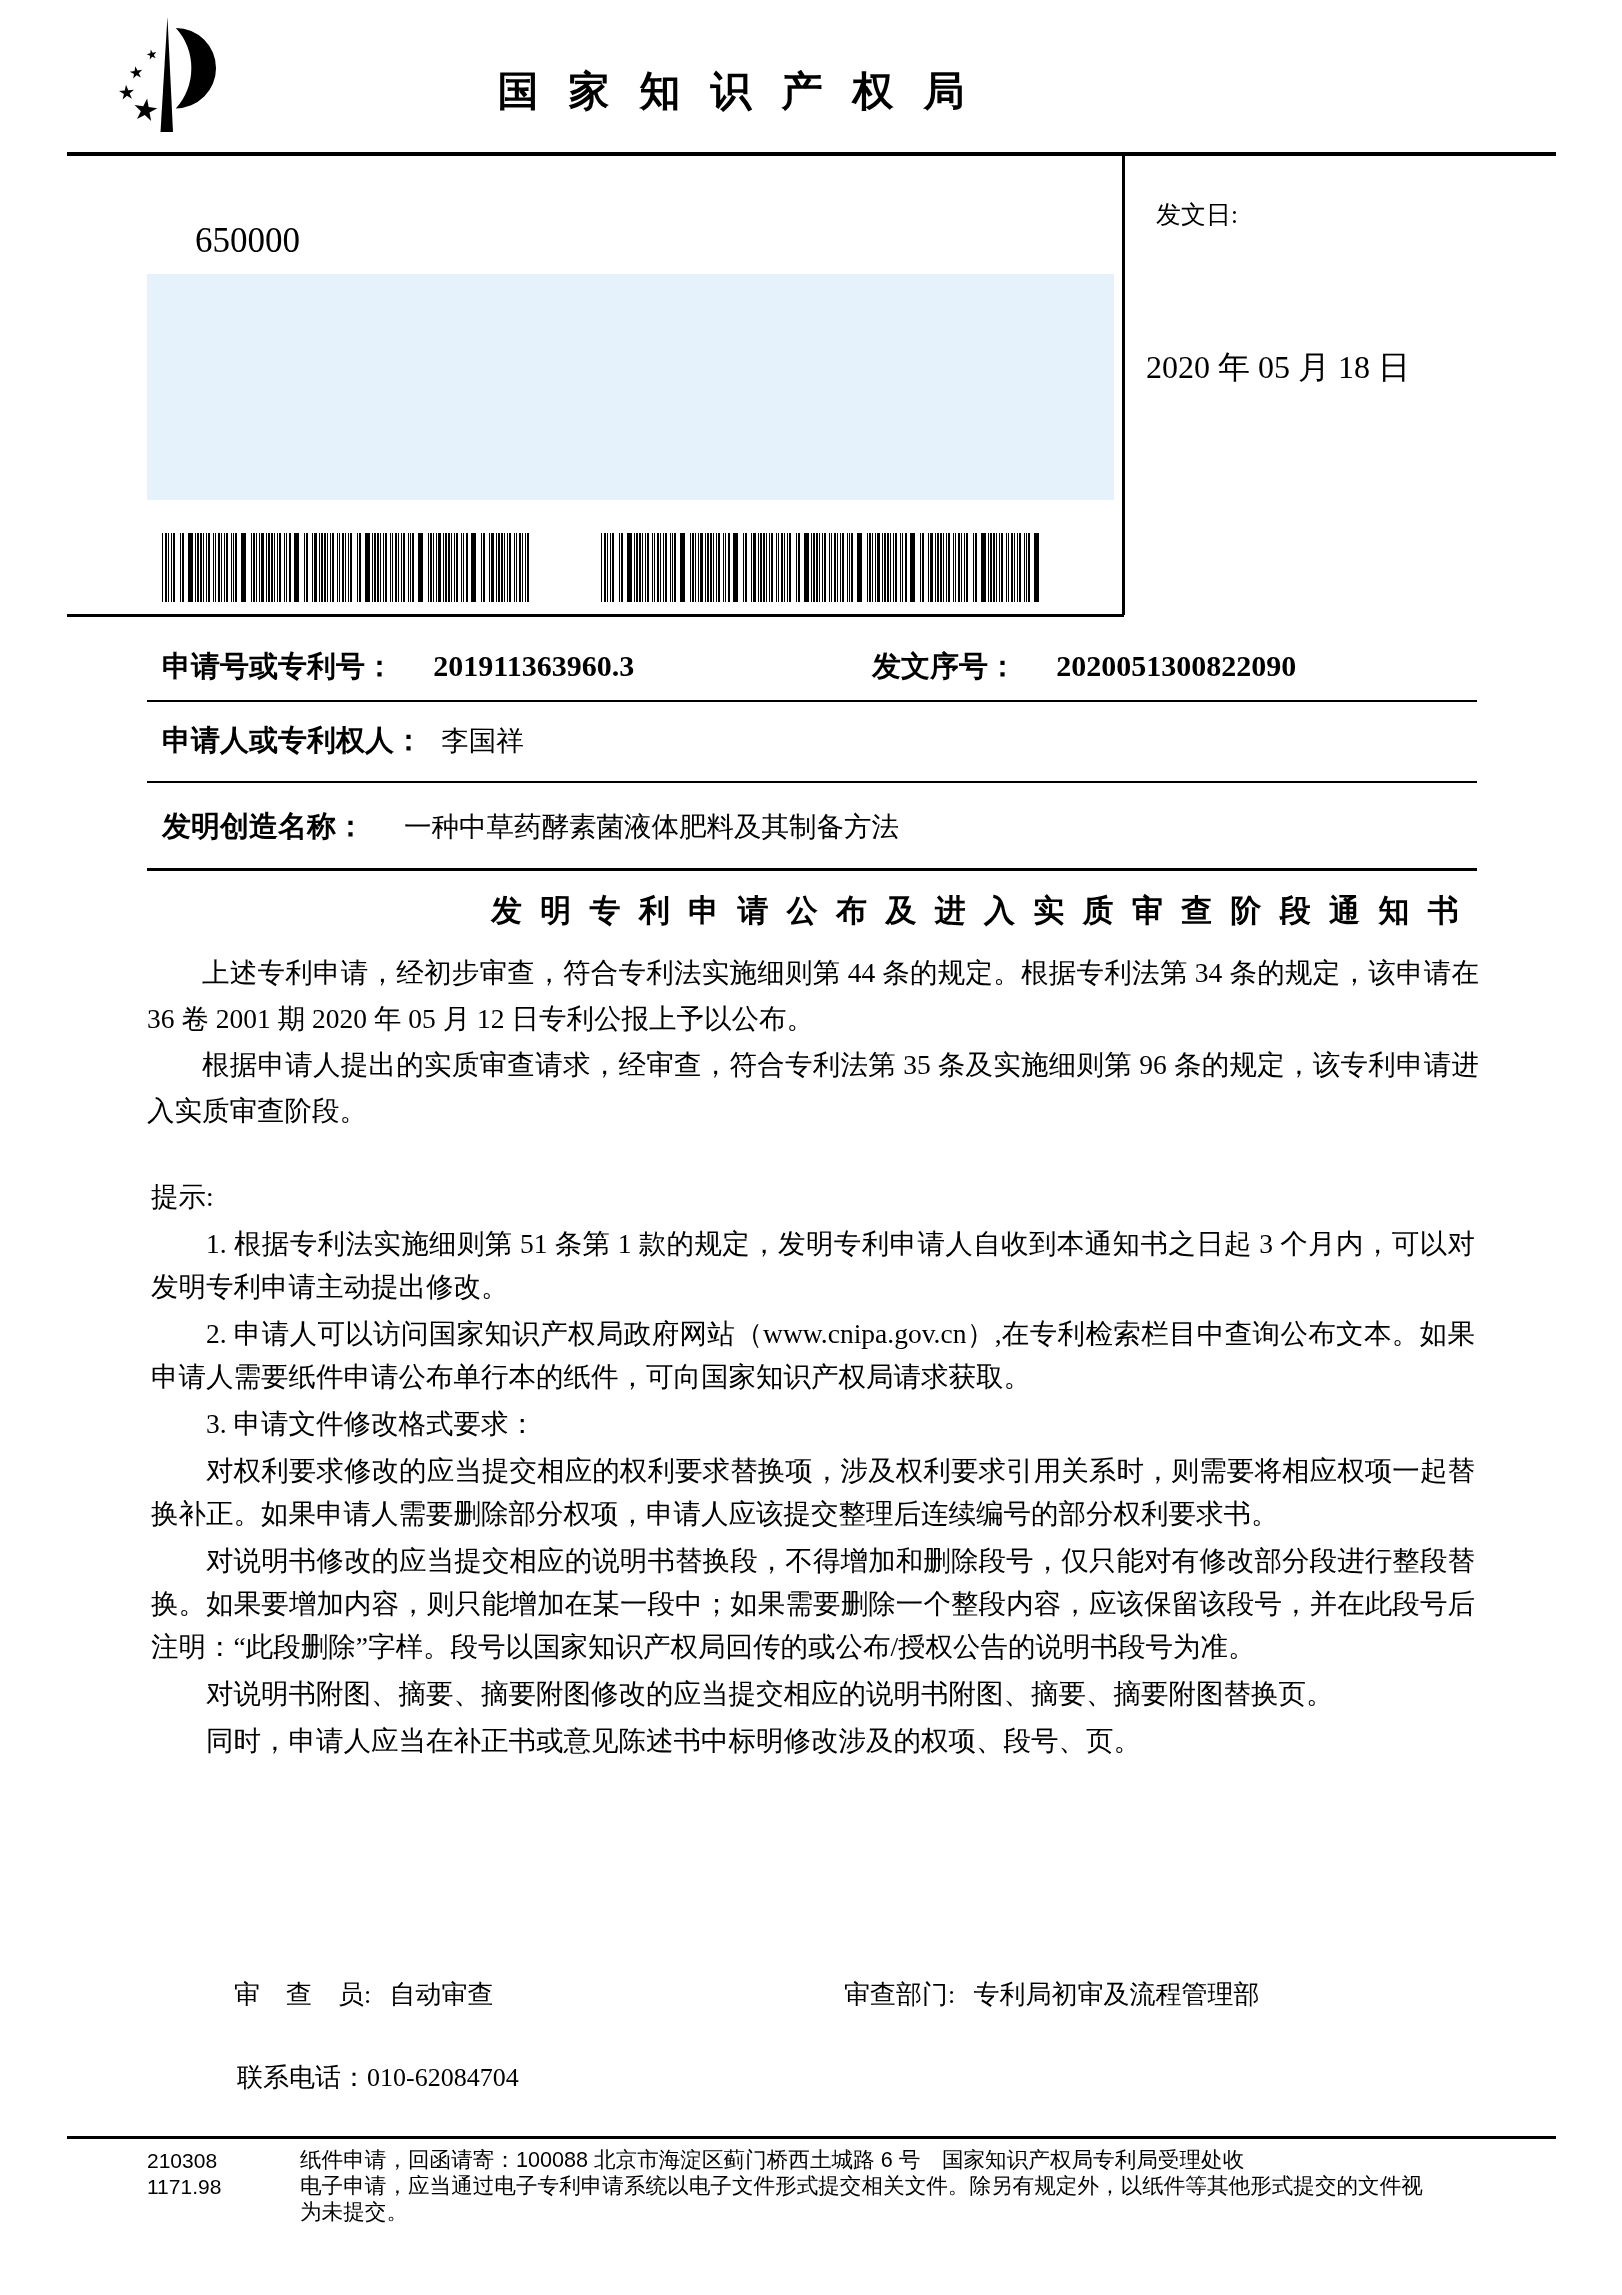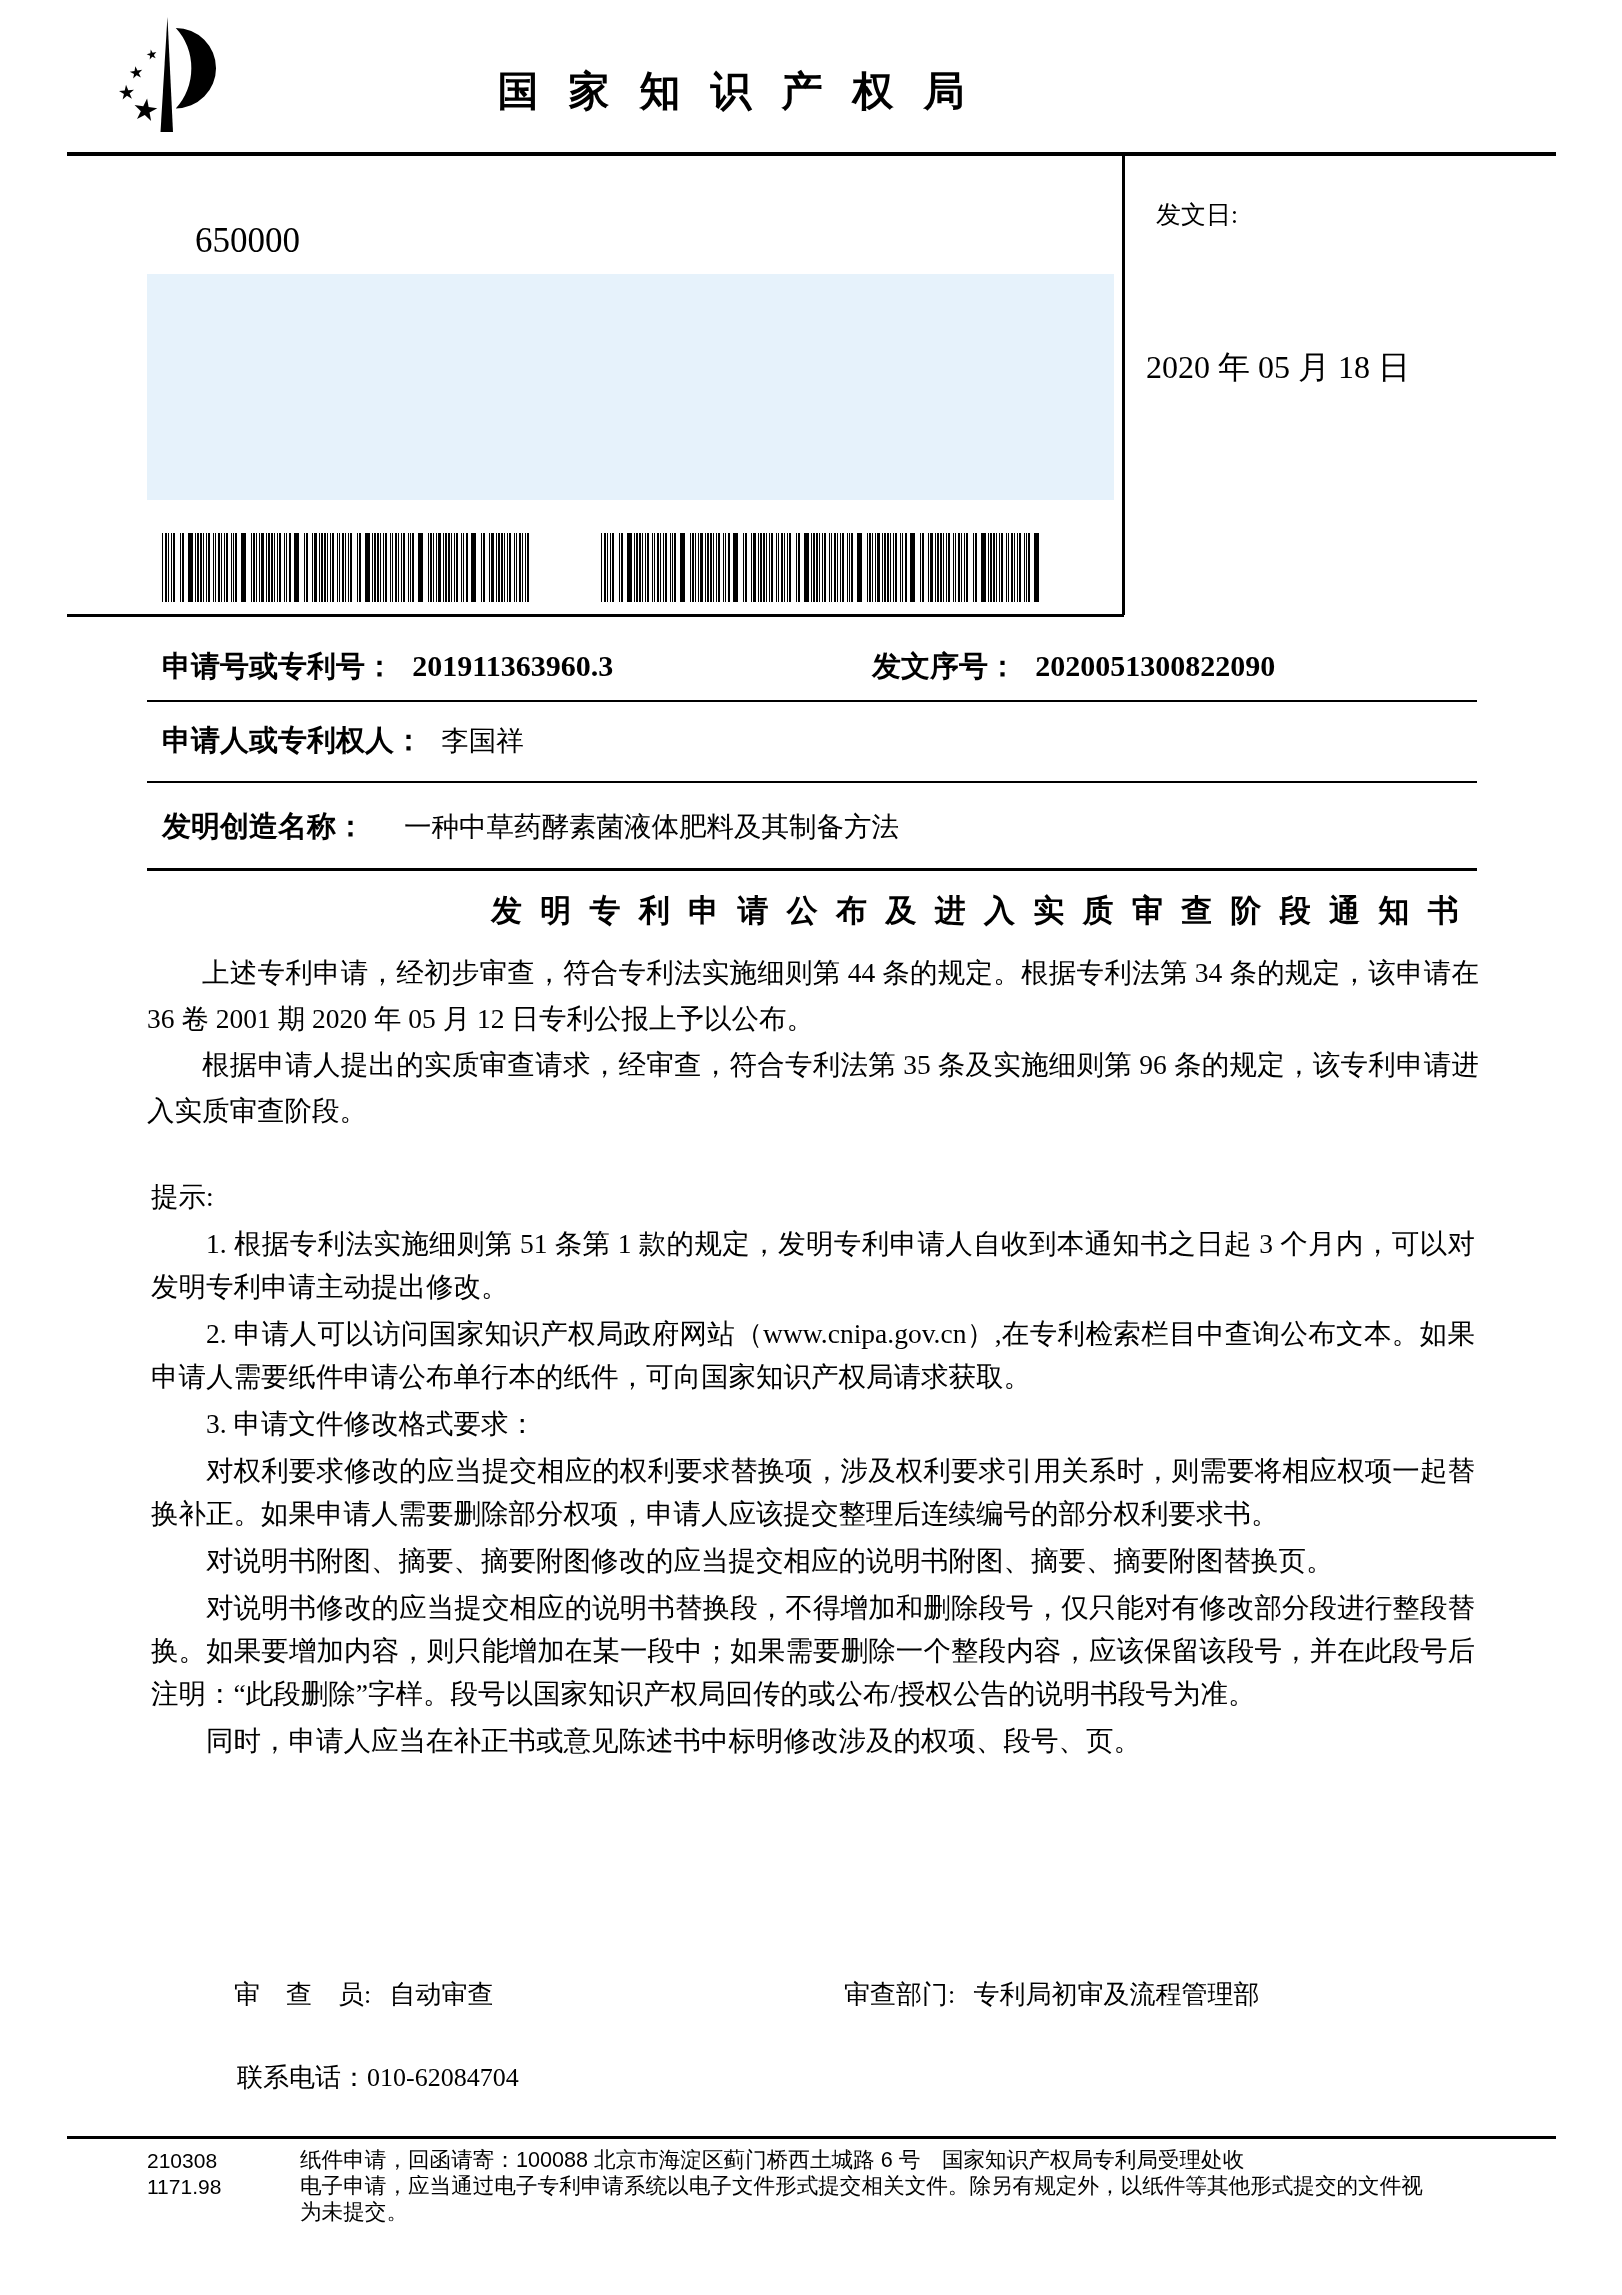--- a/index.html
+++ b/index.html
@@ -44,21 +44,21 @@
       #000 0 1.3px,#fff 1.3px 2.6px,#000 2.6px 4.6px,#fff 4.6px 5.9px,
       #000 5.9px 6.5px,#fff 6.5px 8.5px,#000 8.5px 9.8px,#fff 9.8px 10.5px,
       #000 10.5px 13px,#fff 13px 15.7px,#000 15.7px 16.4px,#fff 16.4px 17.7px);
   }
   .barcode-1{left:162px;width:370px;}
   .barcode-2{left:601px;width:442px;}
 
   
   .info-row{position:absolute;white-space:nowrap;font-size:29px;}
   .lbl{font-weight:bold;}
-  .num{font-weight:bold;font-size:30px;}
+  .num{font-weight:bold;font-size:30px;margin-left:21px;}
   .val{font-size:27.5px;}
   .row1a{left:162px;top:647px;}
   .row1b{left:872px;top:647px;}
   .row2{left:162px;top:721px;}
   .row3{left:162px;top:807px;}
   .gap-s{display:inline-block;width:18.3px;}
   .gap-m{display:inline-block;width:39px;}
 
   
   .notice-title{
@@ -135,22 +135,22 @@
     <p>上述专利申请，经初步审查，符合专利法实施细则第 44 条的规定。根据专利法第 34 条的规定，该申请在 36 卷 2001 期 2020 年 05 月 12 日专利公报上予以公布。</p>
     <p>根据申请人提出的实质审查请求，经审查，符合专利法第 35 条及实施细则第 96 条的规定，该专利申请进入实质审查阶段。</p>
   </div>
 
   <div class="tips-block">
     <p>提示:</p>
     <p class="indent">1. 根据专利法实施细则第 51 条第 1 款的规定，发明专利申请人自收到本通知书之日起 3 个月内，可以对发明专利申请主动提出修改。</p>
     <p class="indent">2.  申请人可以访问国家知识产权局政府网站（www.cnipa.gov.cn）,在专利检索栏目中查询公布文本。如果申请人需要纸件申请公布单行本的纸件，可向国家知识产权局请求获取。</p>
     <p class="indent">3. 申请文件修改格式要求：</p>
     <p class="indent">对权利要求修改的应当提交相应的权利要求替换项，涉及权利要求引用关系时，则需要将相应权项一起替换补正。如果申请人需要删除部分权项，申请人应该提交整理后连续编号的部分权利要求书。</p>
+    <p class="indent">对说明书修改的应当提交相应的说明书替换段，不得增加和删除段号，仅只能对有修改部分段进行整段替换。如果要增加内容，则只能增加在某一段中；如果需要删除一个整段内容，应该保留该段号，并在此段号后注明：“此段删除”字样。段号以国家知识产权局回传的或公布/授权公告的说明书段号为准。</p>
     <p class="indent">对说明书附图、摘要、摘要附图修改的应当提交相应的说明书附图、摘要、摘要附图替换页。</p>
-    <p class="indent">对说明书修改的应当提交相应的说明书替换段，不得增加和删除段号，仅只能对有修改部分段进行整段替换。如果要增加内容，则只能增加在某一段中；如果需要删除一个整段内容，应该保留该段号，并在此段号后注明：“此段删除”字样。段号以国家知识产权局回传的或公布/授权公告的说明书段号为准。</p>
     <p class="indent">同时，申请人应当在补正书或意见陈述书中标明修改涉及的权项、段号、页。</p>
   </div>
 
   <div class="signoff examiner">
     <span>审　查　员:</span><span class="gap-s"></span><span>自动审查</span>
   </div>
   <div class="signoff dept">
     <span>审查部门:</span><span class="gap-s"></span><span>专利局初审及流程管理部</span>
   </div>
   <div class="signoff phone">

